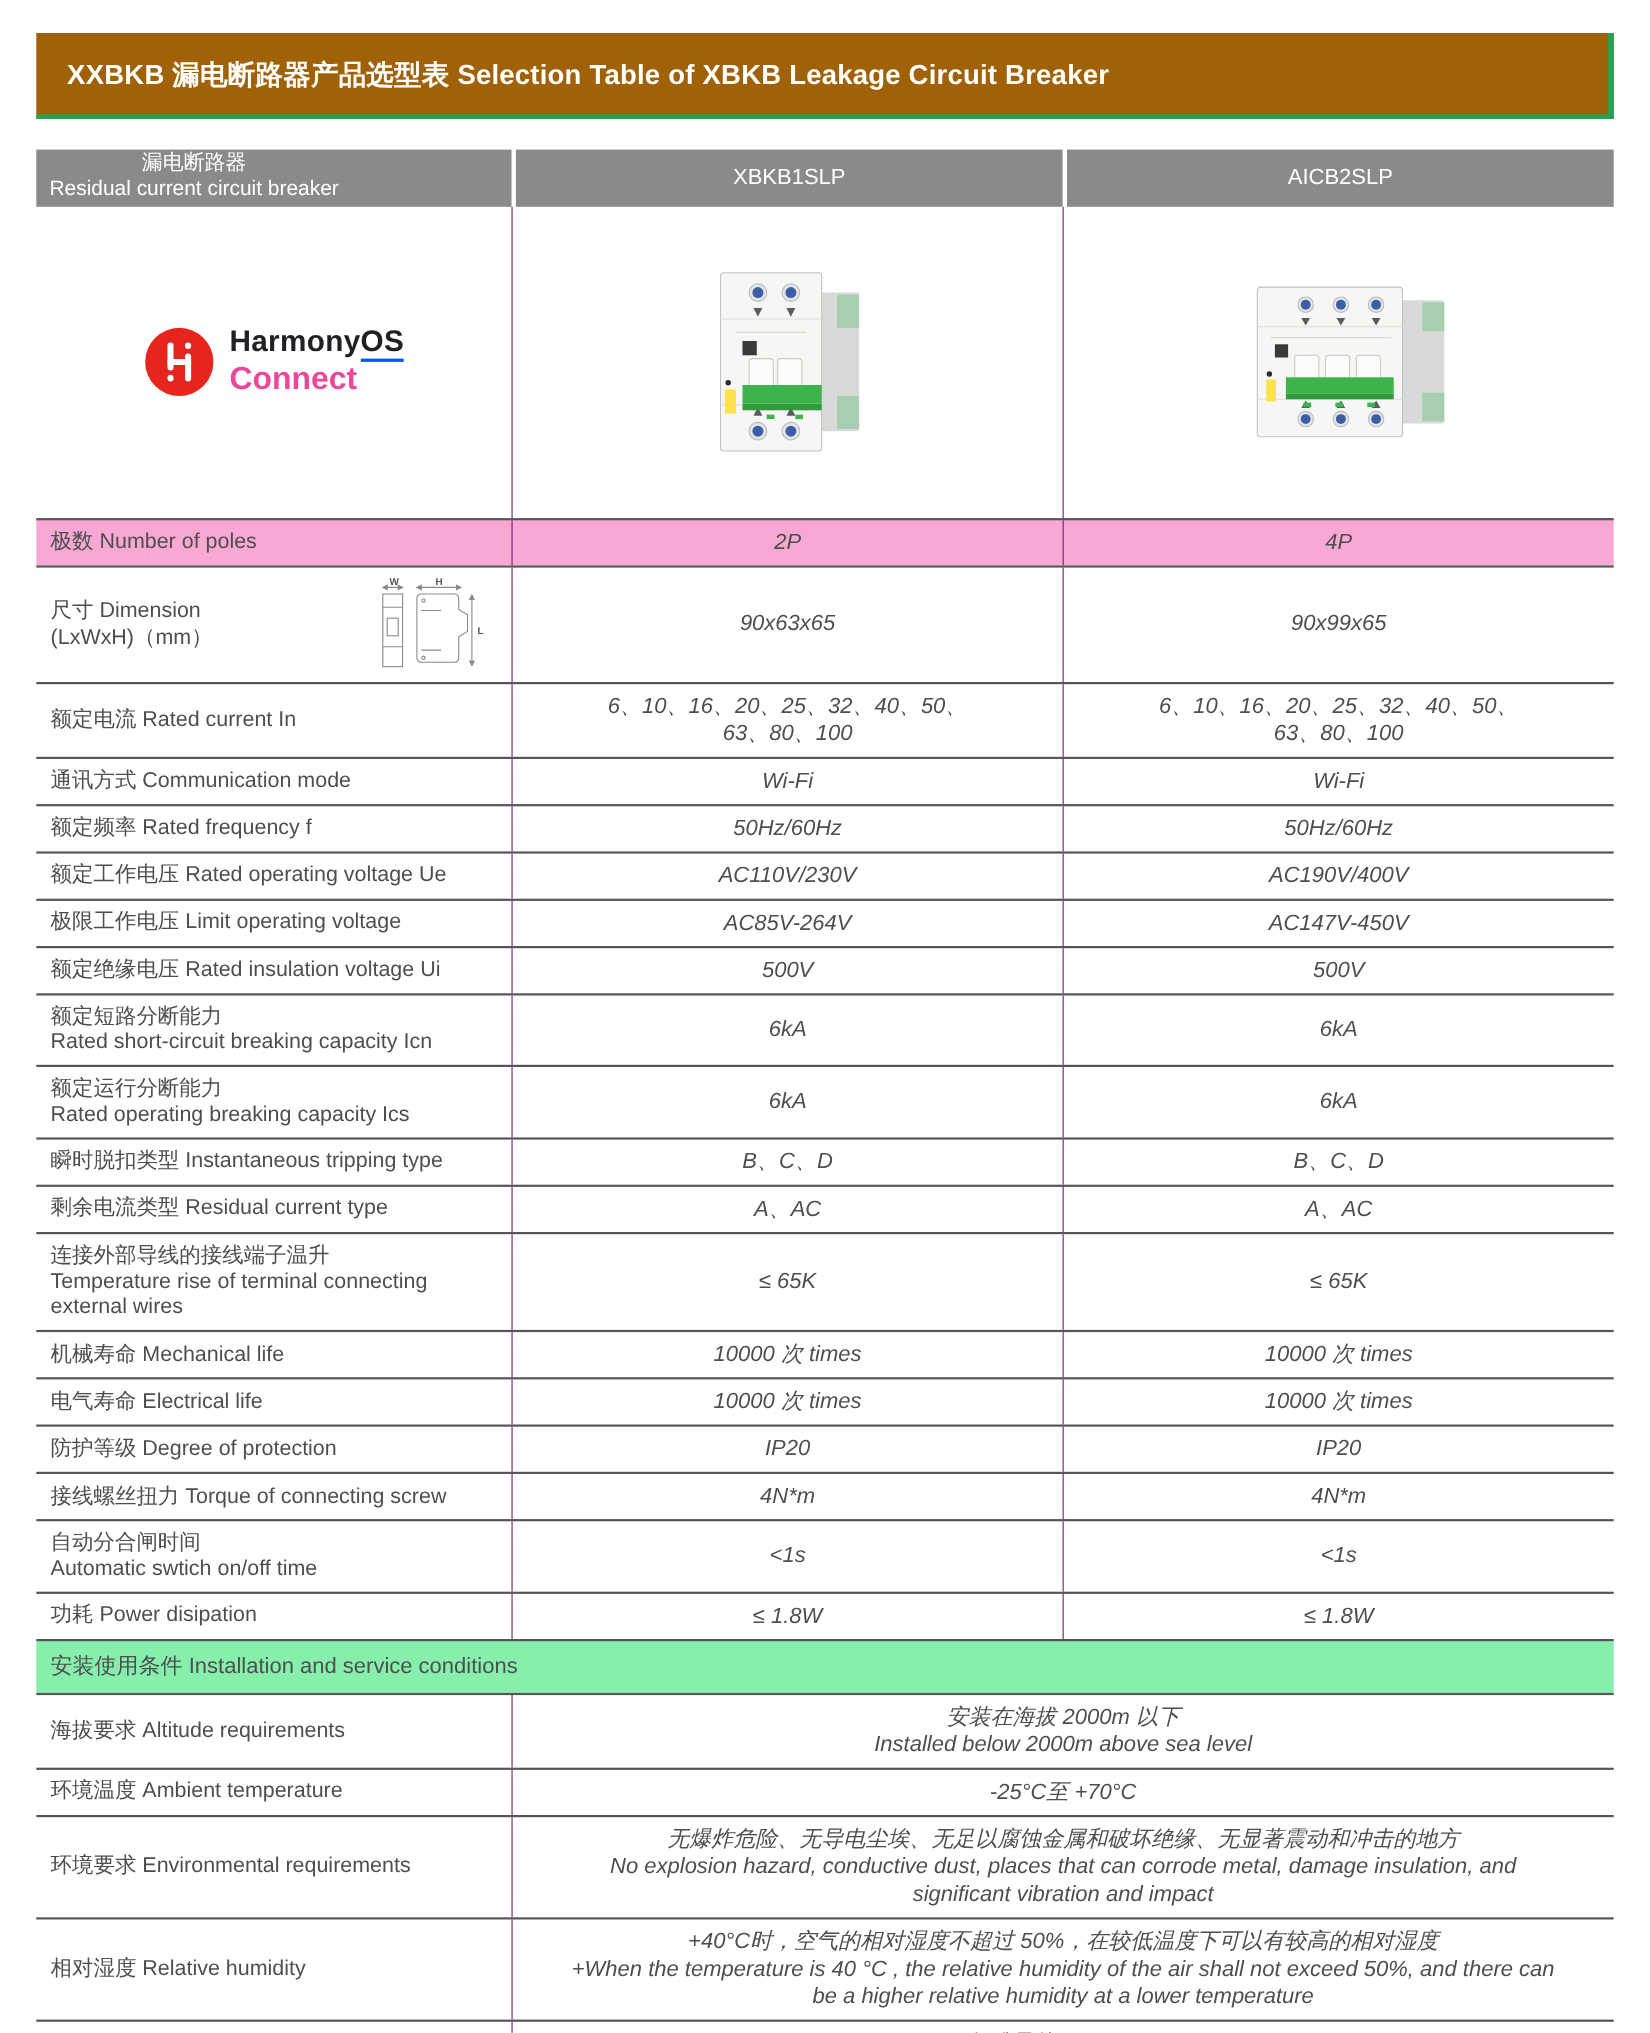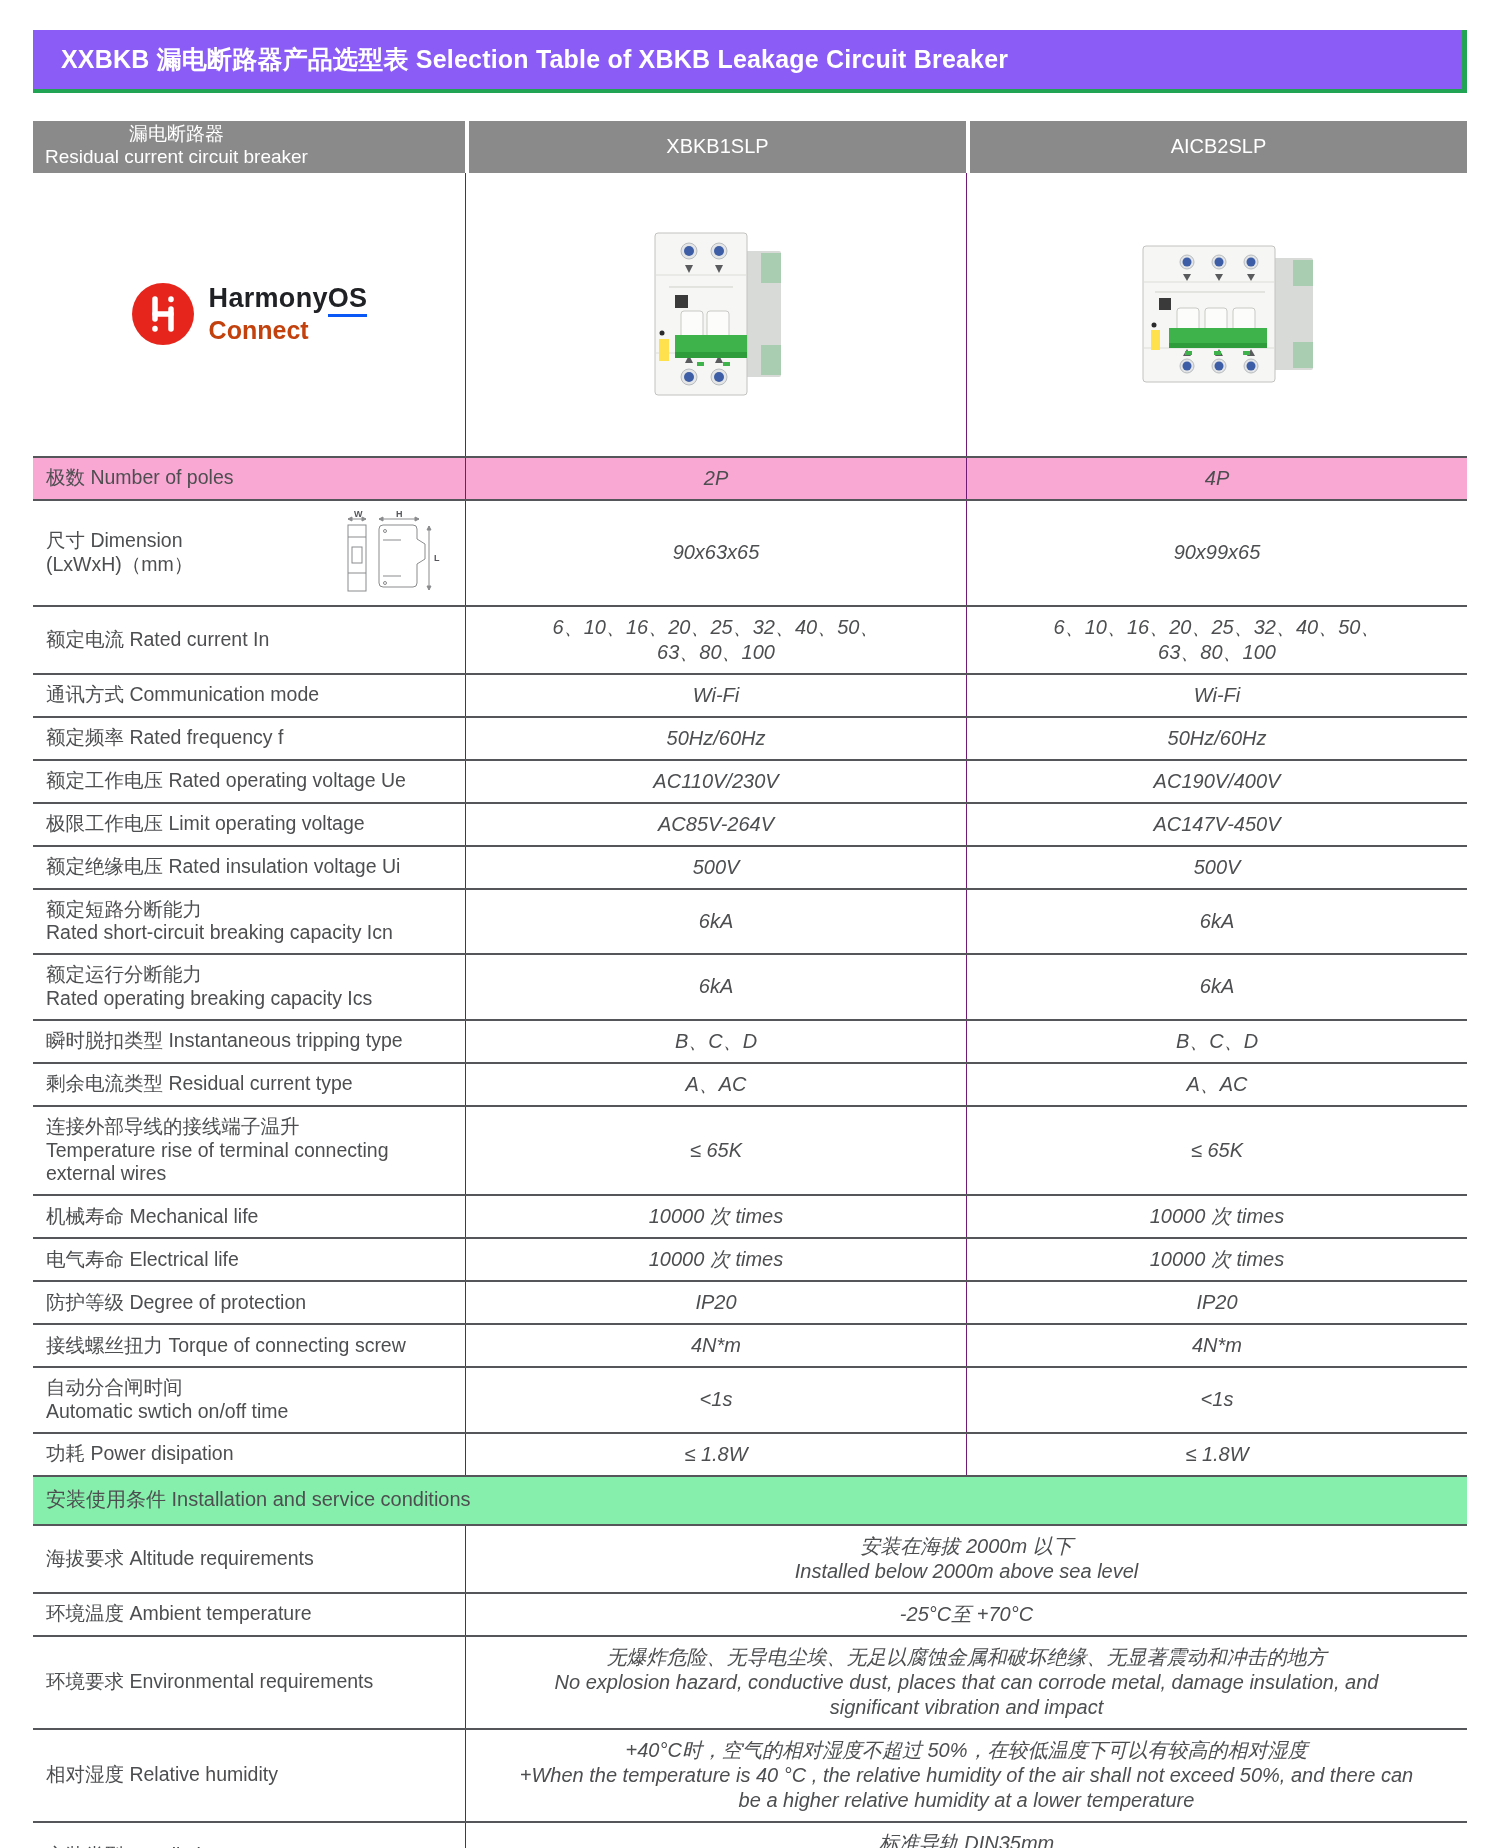--- a/index.html
+++ b/index.html
@@ -6,21 +6,21 @@
   html,body { background:#ffffff; }
   body {
     width:1500px; height:1848px; overflow:hidden;
     font-family:"Liberation Sans","DejaVu Sans",sans-serif;
     color:#4d4e50;
   }
   .page { padding:30px 33px 0 33px; }
 
   
   .title-bar {
-    height:63px; background:#8b5cf6;
+    height:78px; background:#a16207;
     border-right:5px solid #22a455; border-bottom:4px solid #22a455;
     display:flex; align-items:center; padding-left:28px;
     color:#ffffff; font-size:25px; font-weight:bold; letter-spacing:.2px;
   }
 
   
   .sel-table { margin-top:28px; border-bottom:3px solid #22a455; }
 
   .head-row { display:grid; grid-template-columns:432px 1fr 1fr; column-gap:4px;text-align:center; }
   .hcell {
@@ -60,21 +60,21 @@
 
   
   .dim-svg { display:none; margin-left:auto; margin-right:10px; flex:none; }
   .t-row.has-diagram .dim-svg { display:block; }
 
   
   .logo-cell { display:flex; align-items:center; justify-content:center; gap:14px; }
   .brand-text { display:flex; flex-direction:column; }
   .brand-line1 { font-size:27px; font-weight:600; color:#202124; letter-spacing:.3px; line-height:1.1; }
   .os-u { border-bottom:3px solid #0a59f7; padding-bottom:1px; }
-  .brand-line2 { font-size:25px; font-weight:700; color:#c2410c; margin-top:4px; line-height:1.1; }
+  .brand-line2 { font-size:29px; font-weight:700; color:#ec4899; margin-top:4px; line-height:1.1; }
 </style>
 </head>
 <body>
 
 <div class="page">
 
   <header class="title-bar">
     <span>XXBKB 漏电断路器产品选型表 Selection Table of XBKB Leakage Circuit Breaker</span>
   </header>
 

